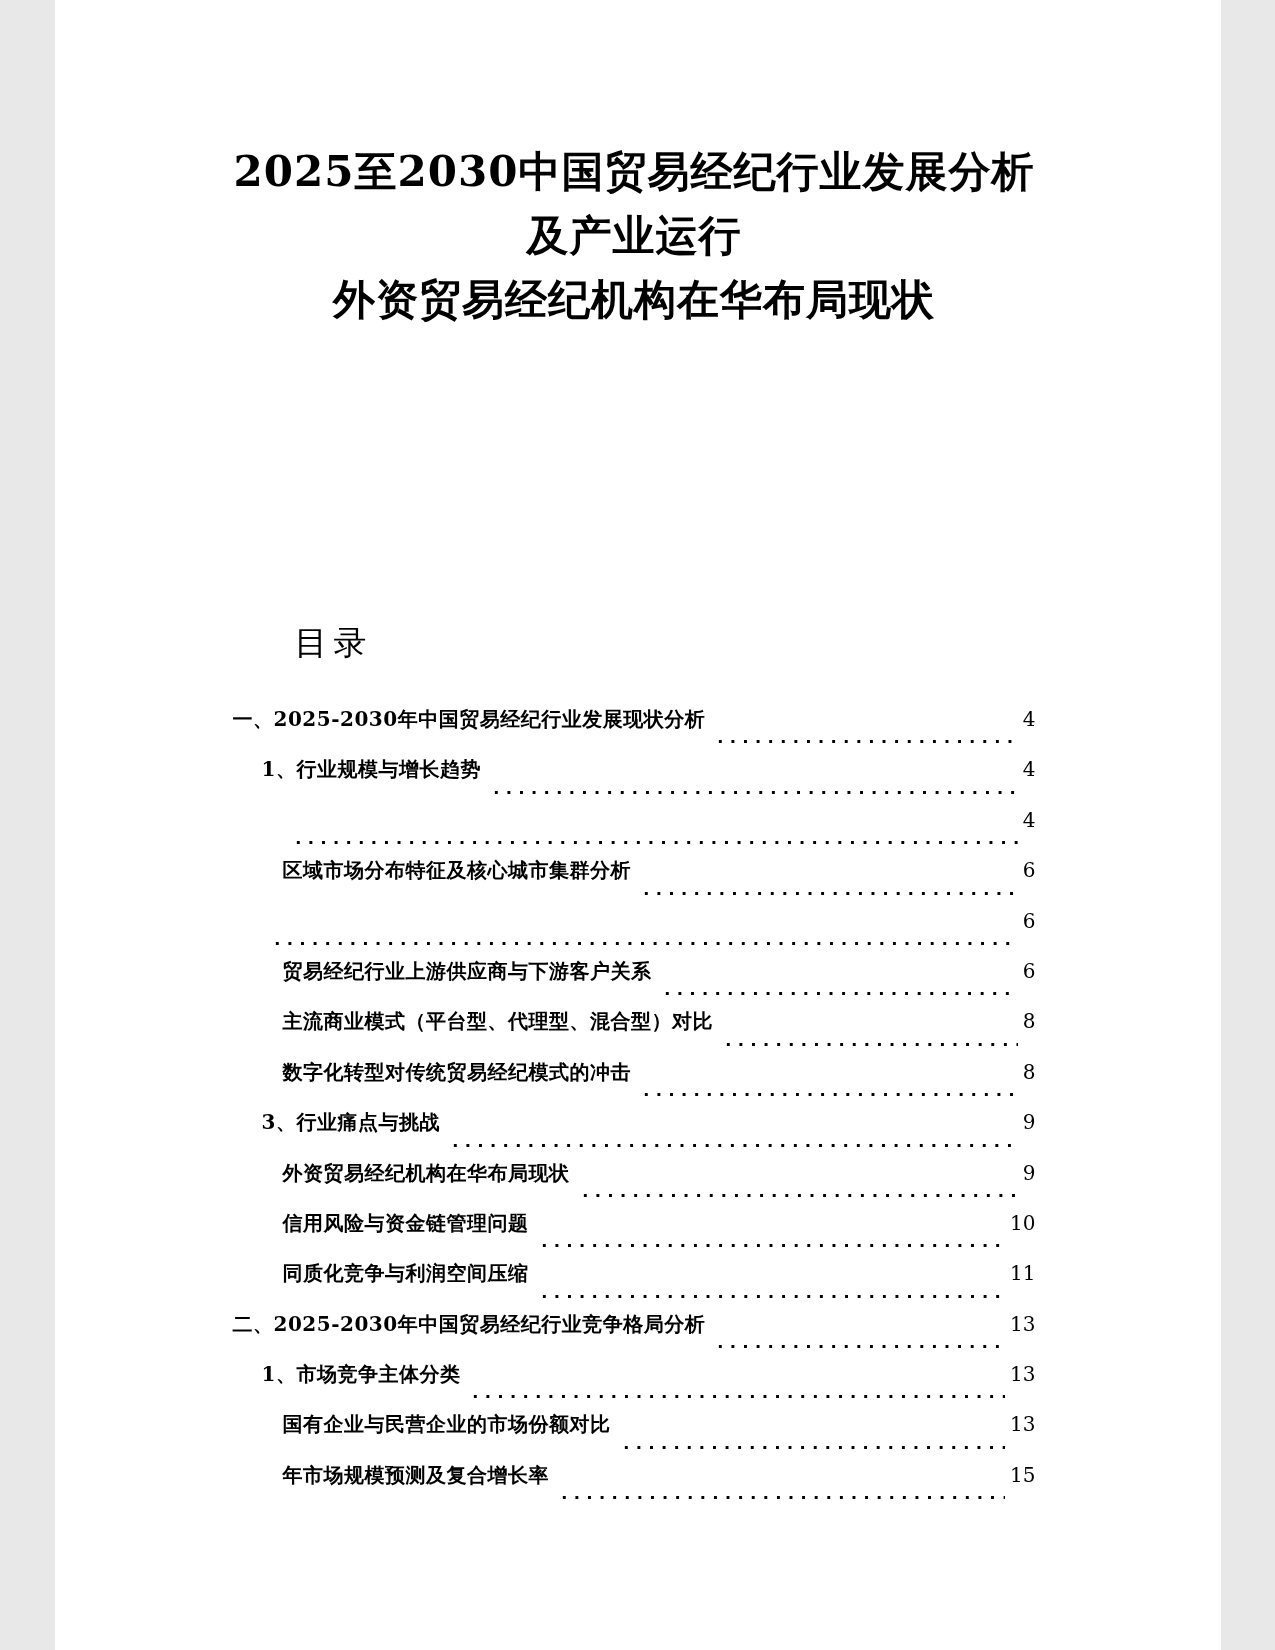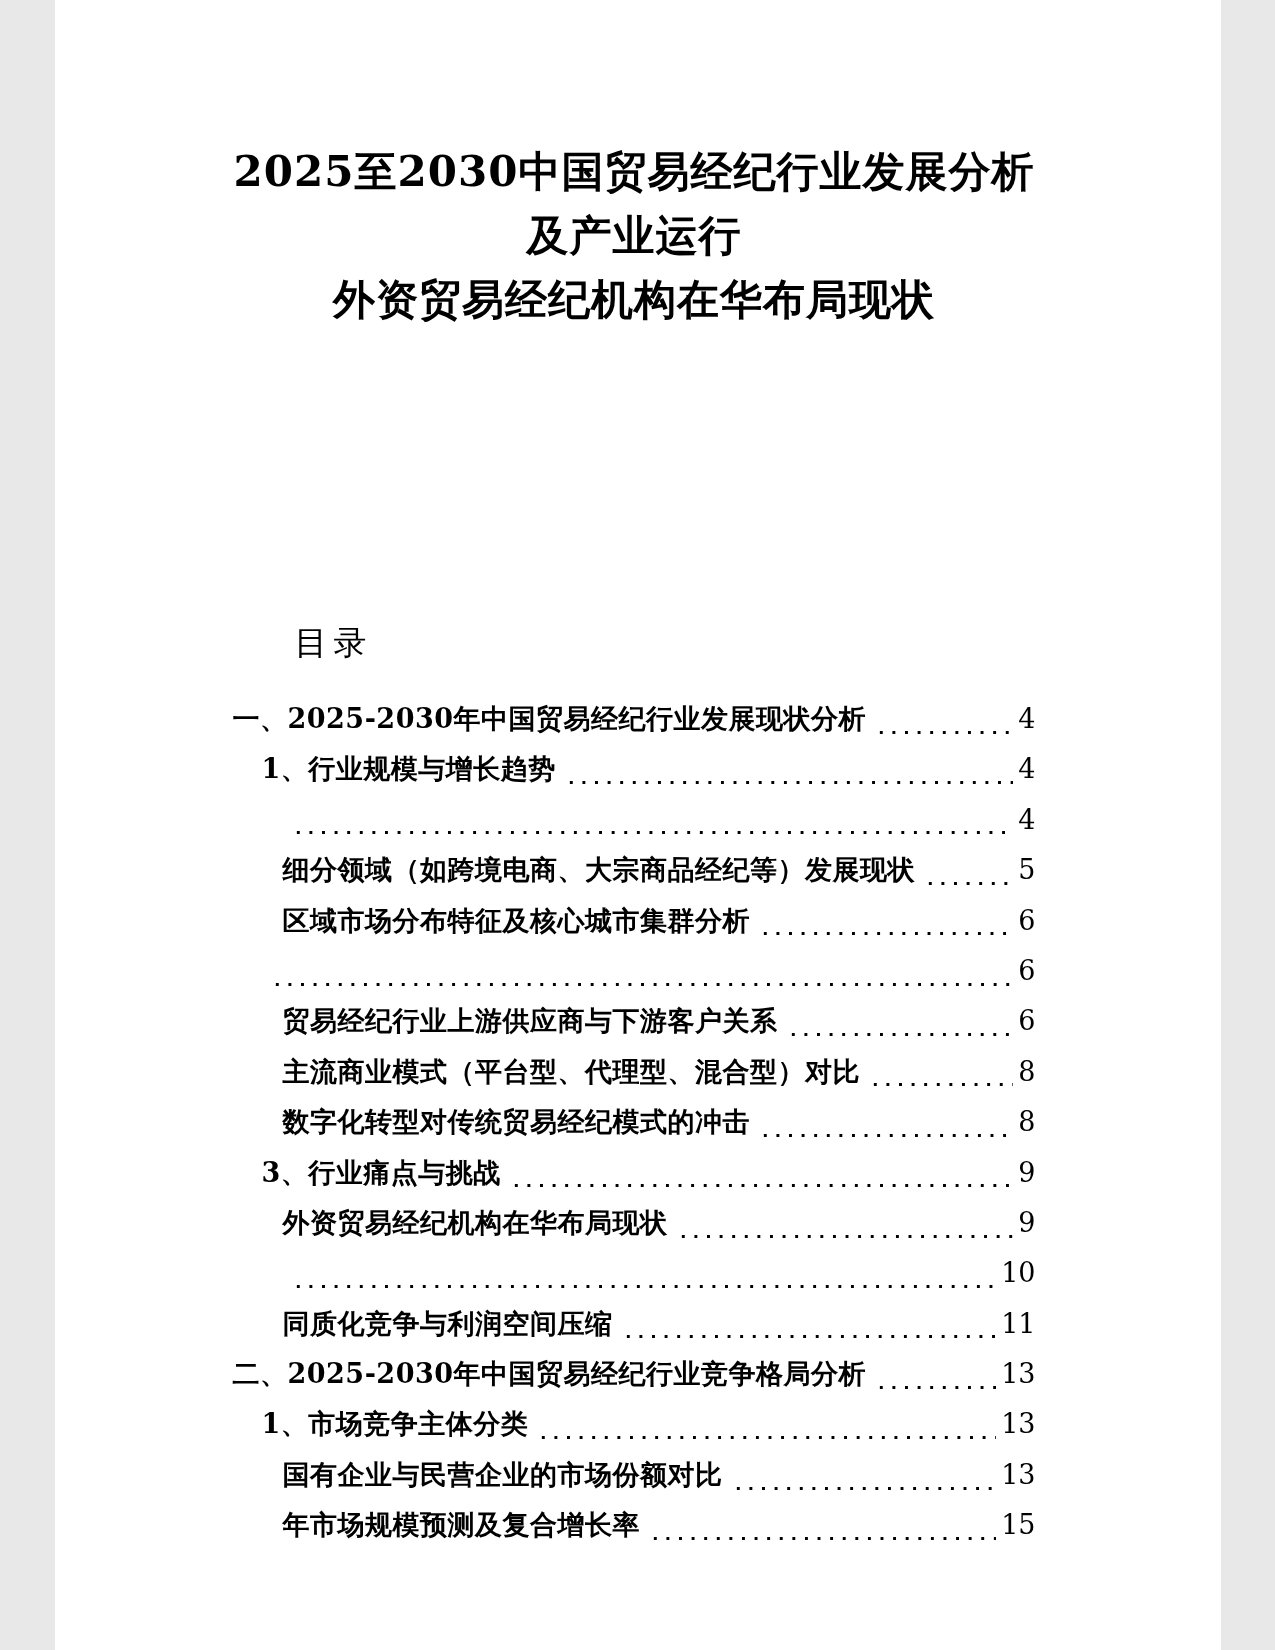--- a/index.html
+++ b/index.html
@@ -33,23 +33,23 @@
     font-size:33px;
     font-weight:400;
     letter-spacing:6px;
     line-height:30px;
   }
   .toc-list{
     margin-top:36px;
   }
   .toc-row{
     display:flex;
-    align-items:center;
+    align-items:flex-end;
     height:50.4px;
-    font-size:27px;
+    font-size:20px;
     font-weight:700;
     line-height:50.4px;
     white-space:nowrap;
     cursor:pointer;
   }
   .toc-row.lvl2{padding-left:29px;}
   .toc-row.lvl3{padding-left:50px;}
   .toc-label{
     flex:0 0 auto;
     letter-spacing:0.5px;
@@ -91,25 +91,20 @@
       <div class="toc-row lvl2">
     <span class="toc-label">1、行业规模与增长趋势</span>
     <span class="toc-leader"></span>
     <span class="toc-page">4</span>
   </div>
       <div class="toc-row lvl3">
     <span class="toc-leader"></span>
     <span class="toc-page">4</span>
   </div>
       <div class="toc-row lvl3">
-    <span class="toc-label">细分领域（如跨境电商、大宗商品经纪等）发展现状</span>
-    <span class="toc-leader"></span>
-    <span class="toc-page">5</span>
-  </div>
-      <div class="toc-row lvl3">
     <span class="toc-label">区域市场分布特征及核心城市集群分析</span>
     <span class="toc-leader"></span>
     <span class="toc-page">6</span>
   </div>
       <div class="toc-row lvl2">
     <span class="toc-leader"></span>
     <span class="toc-page">6</span>
   </div>
       <div class="toc-row lvl3">
     <span class="toc-label">贸易经纪行业上游供应商与下游客户关系</span>
@@ -130,20 +125,21 @@
     <span class="toc-label">3、行业痛点与挑战</span>
     <span class="toc-leader"></span>
     <span class="toc-page">9</span>
   </div>
       <div class="toc-row lvl3">
     <span class="toc-label">外资贸易经纪机构在华布局现状</span>
     <span class="toc-leader"></span>
     <span class="toc-page">9</span>
   </div>
       <div class="toc-row lvl3">
+    <span class="toc-label">信用风险与资金链管理问题</span>
     <span class="toc-leader"></span>
     <span class="toc-page">10</span>
   </div>
       <div class="toc-row lvl3">
     <span class="toc-label">同质化竞争与利润空间压缩</span>
     <span class="toc-leader"></span>
     <span class="toc-page">11</span>
   </div>
       <div class="toc-row lvl1">
     <span class="toc-label">二、2025-2030年中国贸易经纪行业竞争格局分析</span>

